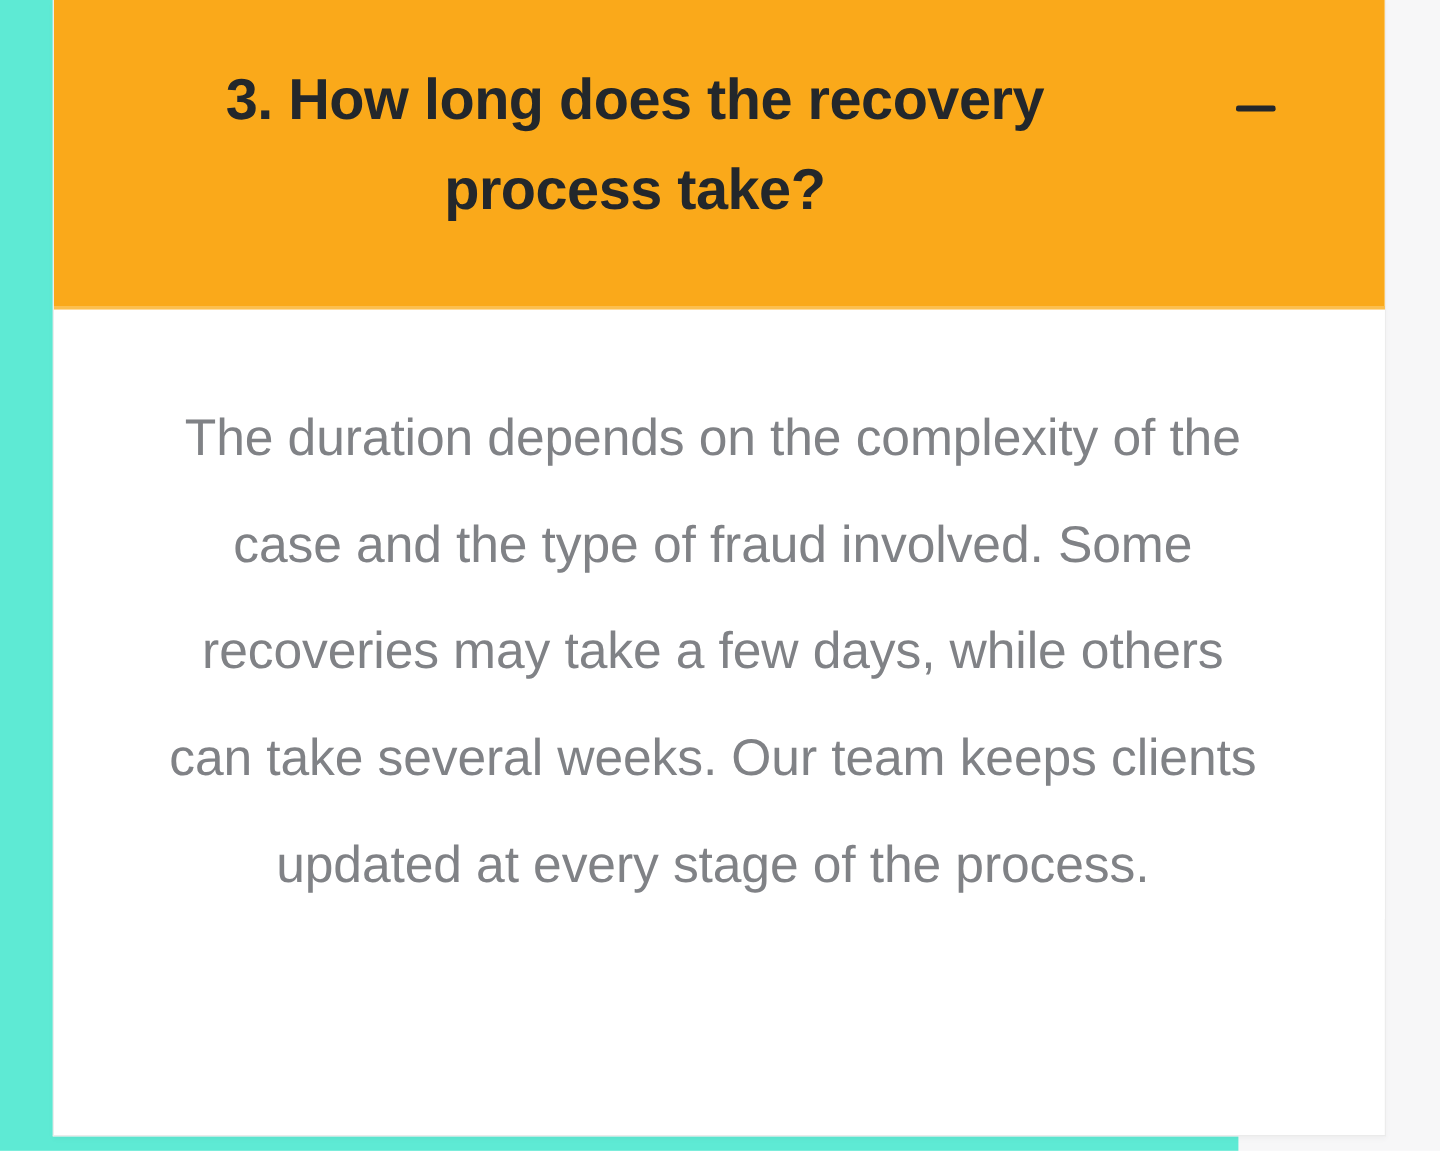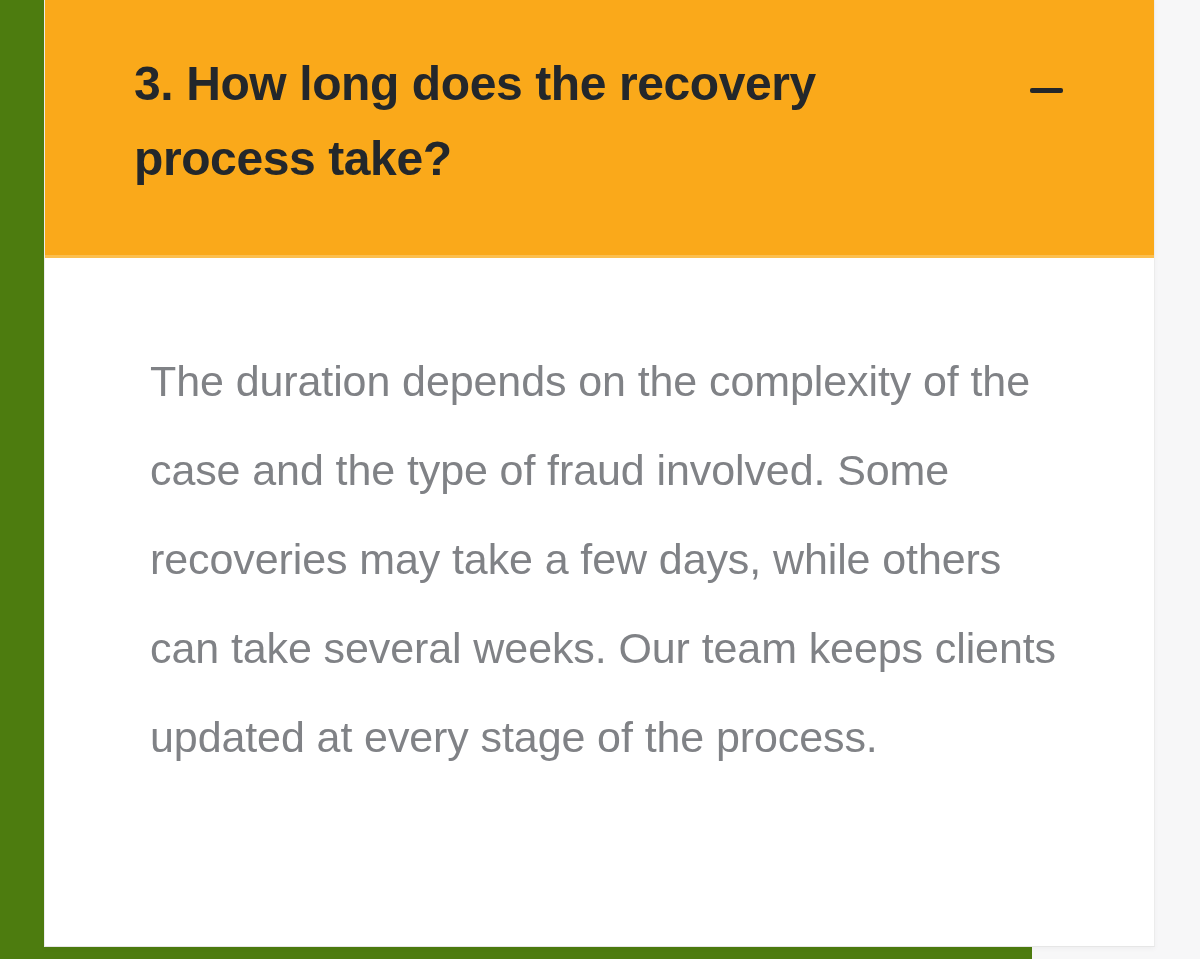--- a/index.html
+++ b/index.html
@@ -11,21 +11,22 @@
     height: 959px;
     background: #f7f7f8;
     font-family: "Liberation Sans", sans-serif;
     overflow: hidden;
   }
 
   .page {
     position: relative;
     width: 1032px;
     height: 959px;
-    background: #4d7c0f;
+    background: #5eead4;
+    text-align: center;
   }
 
   
   .accordion-card {
     position: absolute;
     left: 44px;
     top: 0;
     width: 1111px;
     height: 947px;
     background: #ffffff;
@@ -80,21 +81,21 @@
 
   
   .accordion-body {
     position: relative;
     background: #ffffff;
     padding: 63px 89px 0 89px;
     box-sizing: border-box;
   }
 
   .accordion-text {
-    margin: 16px;
+    margin: 0;
     width: 920px;
     font-size: 43px;
     font-weight: normal;
     line-height: 89px;
     color: #808286;
     letter-spacing: -0.1px;
   }
 </style>
 </head>
 <body>

